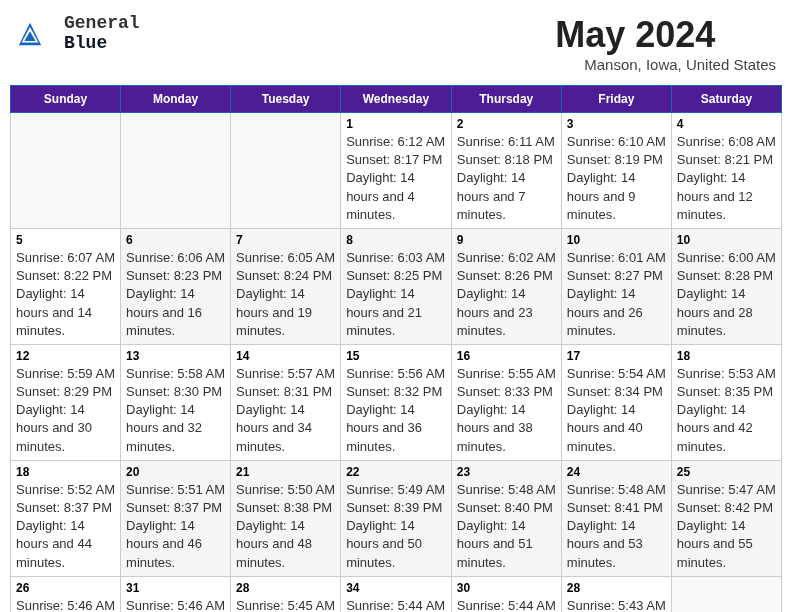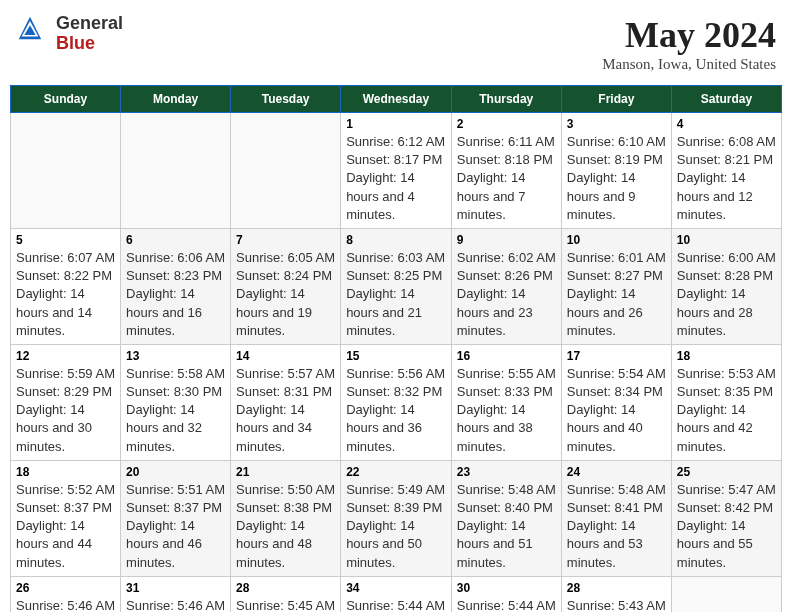--- a/index.html
+++ b/index.html
@@ -12,54 +12,55 @@
     }
     .header {
       display: flex;
       justify-content: space-between;
       align-items: flex-start;
       margin-bottom: 8px;
       padding: 4px 6px;
     }
     .logo {
       display: flex;
-      align-items: flex-start;
-      gap: 12px;
+      align-items: center;
+      gap: 20px;
+      font-family: Liberation Mono, monospace;
     }
     .logo-text {
       font-size: 18px;
       font-weight: bold;
       line-height: 1.1;
     }
     .logo-general { color: #333; }
-    .logo-blue { color: #b91c1c; }
+    .logo-blue { color: #0f172a; }
     .logo-icon {
       width: 28px;
       height: 28px;
     }
     .title-block {
-      text-align: right;
-      font-family: Liberation Serif, serif;
+      text-align: left;
     }
     .month-title {
       font-size: 36px;
       font-weight: bold;
       color: #222;
     }
     .location {
       font-size: 15px;
       color: #444;
+      margin-left: 29px;
     }
     .calendar {
       width: 100%;
       border-collapse: collapse;
       font-size: 11px;
     }
     .calendar th {
-      background: #14532d;
+      background: #4c1d95;
       color: #fff;
       text-align: center;
       padding: 6px 2px;
       font-size: 12px;
       font-weight: bold;
       border: 1px solid #1565c0;
     }
     .calendar td {
       border: 1px solid #ccc;
       vertical-align: top;

